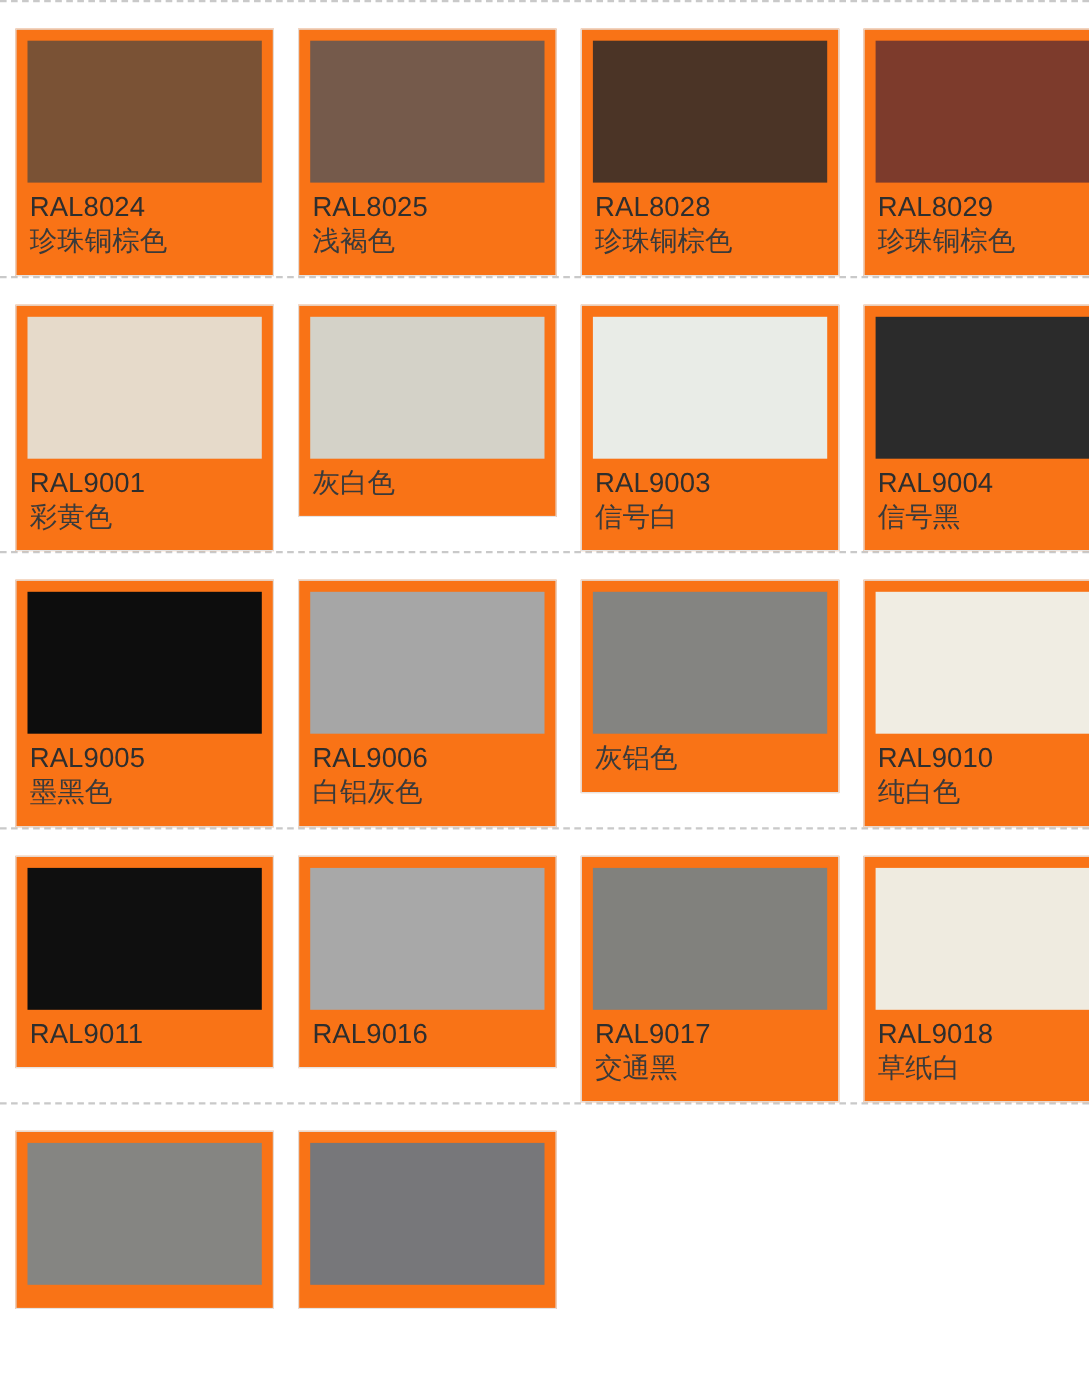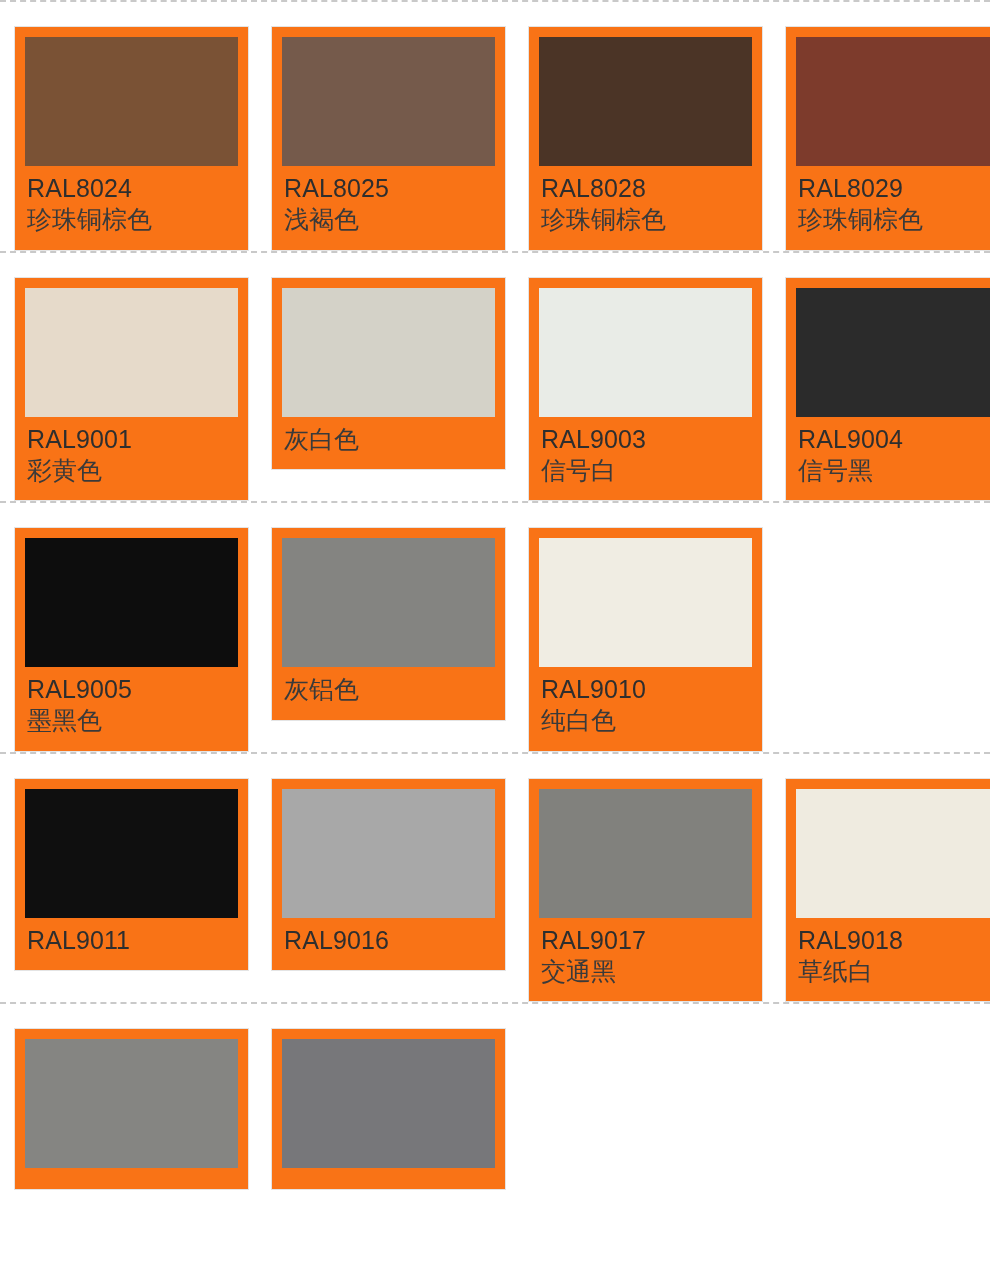--- a/index.html
+++ b/index.html
@@ -141,20 +141,27 @@
     <div class="row-separator"></div>
     <div class="swatch-row">
       <div class="swatch-card">
         <div class="swatch-chip" style="background: rgb(13, 13, 13);"></div>
         <div class="swatch-labels">
           <div class="swatch-code">RAL9005</div>
           <div class="swatch-name">墨黑色</div>
         </div>
       </div>
       <div class="swatch-card">
+        <div class="swatch-chip" style="background: rgb(166, 166, 166);"></div>
+        <div class="swatch-labels">
+          <div class="swatch-code">RAL9006</div>
+          <div class="swatch-name">白铝灰色</div>
+        </div>
+      </div>
+      <div class="swatch-card">
         <div class="swatch-chip" style="background: rgb(132, 132, 129);"></div>
         <div class="swatch-labels">
           <div class="swatch-name">灰铝色</div>
         </div>
       </div>
       <div class="swatch-card">
         <div class="swatch-chip" style="background: rgb(240, 237, 227);"></div>
         <div class="swatch-labels">
           <div class="swatch-code">RAL9010</div>
           <div class="swatch-name">纯白色</div>

